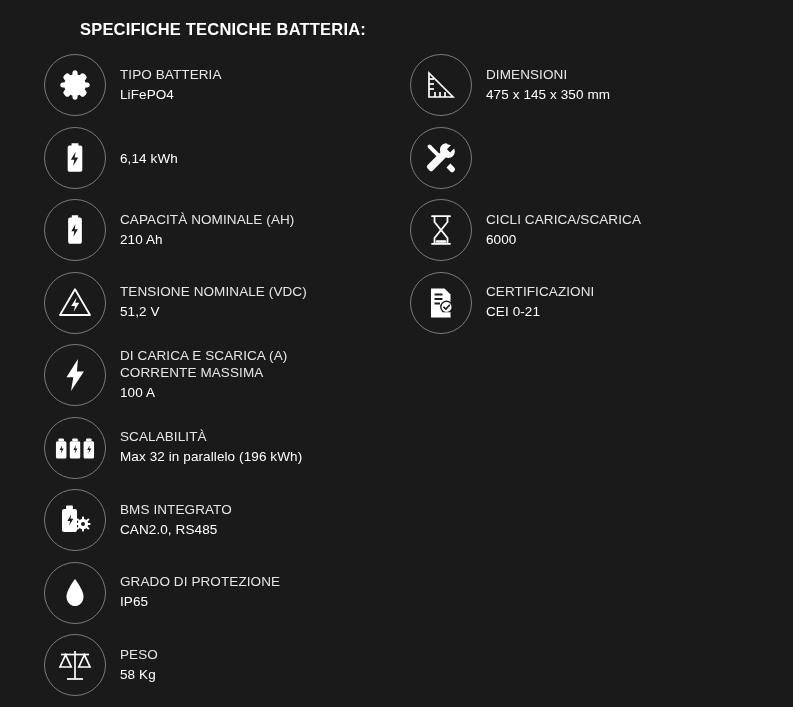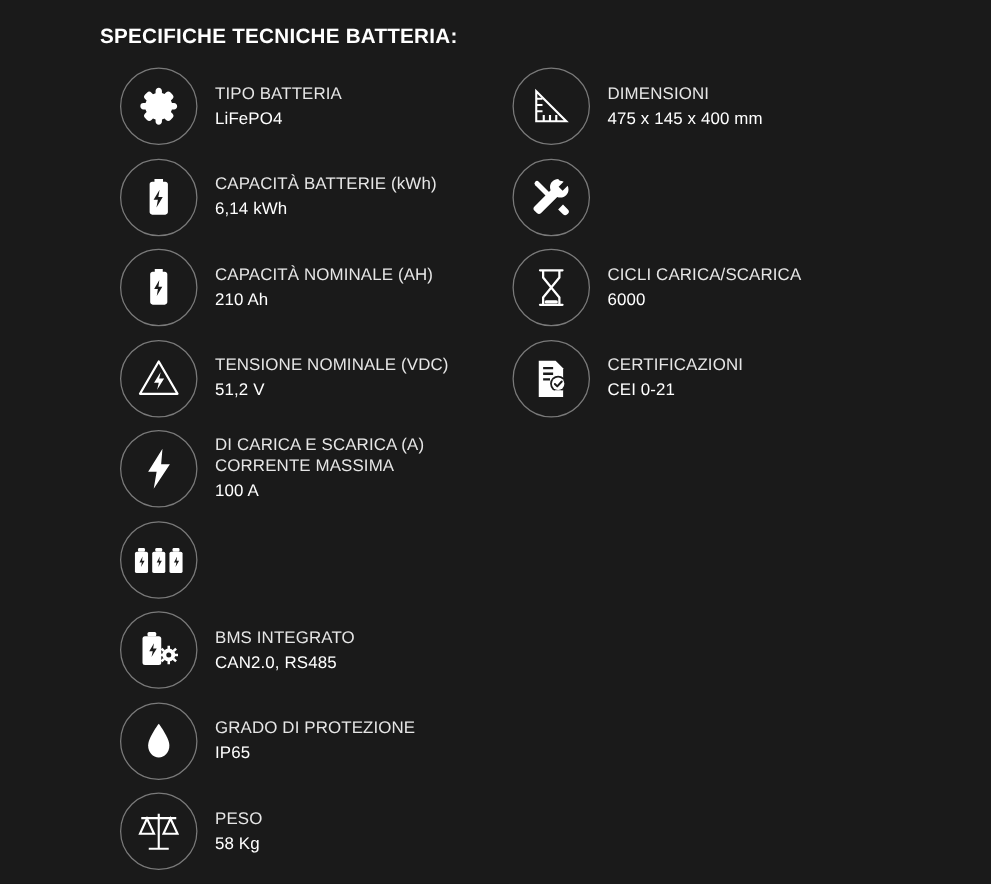--- a/index.html
+++ b/index.html
@@ -33,21 +33,21 @@
     left: 0;
     top: 54px;
     width: 793px;
     display: flex;
     flex-direction: row;
   }
   .col {
     display: flex;
     flex-direction: column;
   }
-  .col-left { width: 370px; padding-left: 96px; }
+  .col-left { width: 370px; padding-left: 44px; }
   .col-right { width: 380px; padding-left: 40px; }
 
   .spec-row {
     display: flex;
     flex-direction: row;
     align-items: center;
     margin-bottom: 10.5px;
     min-height: 60px;
   }
   .icon-circle {
@@ -109,21 +109,20 @@
       </div>
 
       <div class="spec-row">
         <div class="icon-circle">
           <svg width="30" height="32" viewBox="0 0 24 28" fill="#ffffff">
             <path d="M9 1h6v2h1.6c1 0 1.8.8 1.8 1.8v19.4c0 1-.8 1.8-1.8 1.8H7.4c-1 0-1.8-.8-1.8-1.8V4.8c0-1 .8-1.8 1.8-1.8H9V1z"></path>
             <path d="M12.6 8.5l-4.2 7h3l-1 5.5 4.4-7.4h-3.1z" fill="#1a1a1a"></path>
           </svg>
         </div>
         <div class="spec-text">
-          <div class="spec-label">CAPACITÀ BATTERIE (kWh)</div>
           <div class="spec-value">6,14 kWh</div>
         </div>
       </div>
 
       <div class="spec-row">
         <div class="icon-circle">
           <svg width="28" height="32" viewBox="0 0 24 28" fill="#ffffff">
             <path d="M9.2 1h5.6v2h1.4c1 0 1.8.8 1.8 1.8v19.4c0 1-.8 1.8-1.8 1.8H7.8c-1 0-1.8-.8-1.8-1.8V4.8c0-1 .8-1.8 1.8-1.8h1.4V1z"></path>
             <path d="M12.4 8.8l-3.6 6.3h2.6l-.8 4.9 3.9-6.6h-2.7z" fill="#1a1a1a"></path>
           </svg>
@@ -173,20 +172,24 @@
               <rect x="18.1" y="3" width="5.8" height="3" rx="1"></rect>
               <path d="M21.9 10l-2.6 5h2l-.7 3.8 3-5.2h-2.1z" fill="#1a1a1a"></path>
             </g>
             <g>
               <rect x="30" y="6" width="11" height="18" rx="1.6"></rect>
               <rect x="32.6" y="3" width="5.8" height="3" rx="1"></rect>
               <path d="M36.4 10l-2.6 5h2l-.7 3.8 3-5.2h-2.1z" fill="#1a1a1a"></path>
             </g>
           </svg>
         </div>
+        <div class="spec-text">
+          <div class="spec-label">SCALABILITÀ</div>
+          <div class="spec-value">Max 32 in parallelo (196 kWh)</div>
+        </div>
       </div>
 
       <div class="spec-row">
         <div class="icon-circle">
           <svg width="38" height="34" viewBox="0 0 38 34" fill="#ffffff">
             <rect x="6" y="6" width="15" height="23" rx="2"></rect>
             <rect x="10" y="2.6" width="7" height="3.6" rx="1.2"></rect>
             <path d="M15.2 11.5l-3.8 6.4h2.8l-1 4.6 4.2-6.8h-2.9z" fill="#1a1a1a"></path>
             <circle cx="27" cy="21" r="5.2"></circle>
             <circle cx="27" cy="21" r="2" fill="#1a1a1a"></circle>
@@ -247,21 +250,21 @@
             <line x1="5" y1="11" x2="10" y2="11"></line>
             <line x1="5" y1="16" x2="10" y2="16"></line>
             <line x1="5" y1="21" x2="10" y2="21"></line>
             <line x1="11" y1="24" x2="11" y2="29"></line>
             <line x1="16" y1="24" x2="16" y2="29"></line>
             <line x1="21" y1="24" x2="21" y2="29"></line>
           </svg>
         </div>
         <div class="spec-text">
           <div class="spec-label">DIMENSIONI</div>
-          <div class="spec-value">475 x 145 x 400 mm</div>
+          <div class="spec-value">475 x 145 x 350 mm</div>
         </div>
       </div>
 
       <div class="spec-row">
         <div class="icon-circle">
           <svg width="34" height="34" viewBox="0 0 34 34" fill="#ffffff">
             <path d="M22.5 3.2c-3.6 0-6.5 2.9-6.5 6.5 0 .9.2 1.7.5 2.5L3.6 25.1a2.4 2.4 0 0 0 0 3.4l1.9 1.9a2.4 2.4 0 0 0 3.4 0L21.8 17.5c.8.3 1.6.5 2.5.5 3.6 0 6.5-2.9 6.5-6.5 0-1.1-.3-2.1-.7-3l-4 4-3.2-3.2 4-4c-.9-.5-1.9-.7-3-.7z" transform="translate(0,-1)"></path>
             <path d="M6.5 4.5 3 8l8.5 8.5 3.5-3.5z" opacity="0.0"></path>
             <path d="M4.2 4.3a2 2 0 0 1 2.8 0l9 9-2.8 2.8-9-9a2 2 0 0 1 0-2.8z"></path>
             <path d="M26.4 22.6l3.9 3.9a2.4 2.4 0 0 1 0 3.4l-.5.5a2.4 2.4 0 0 1-3.4 0l-3.9-3.9z"></path>

